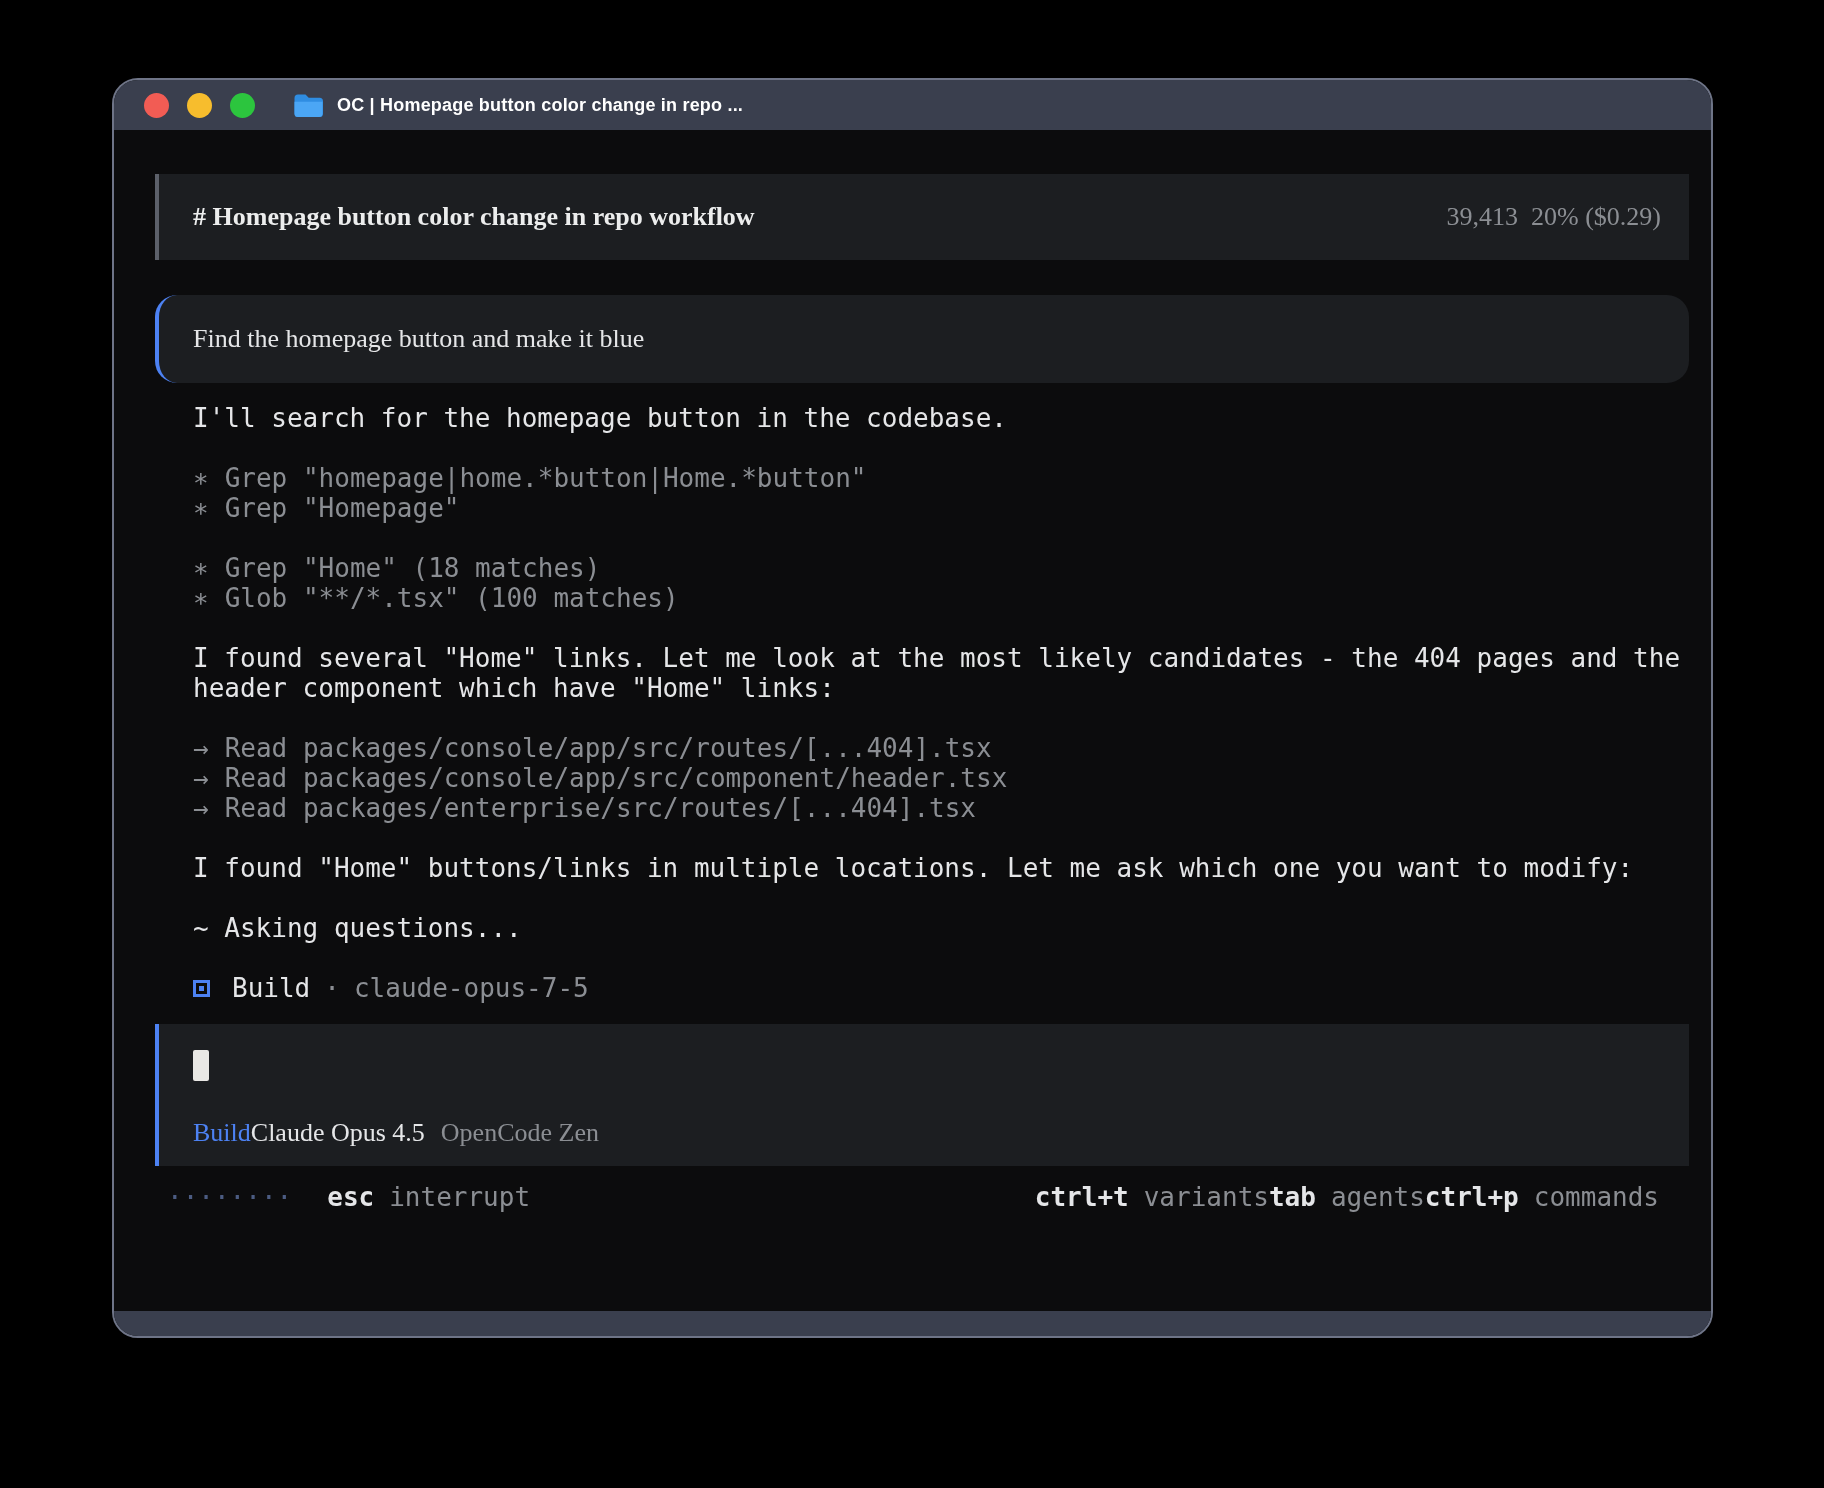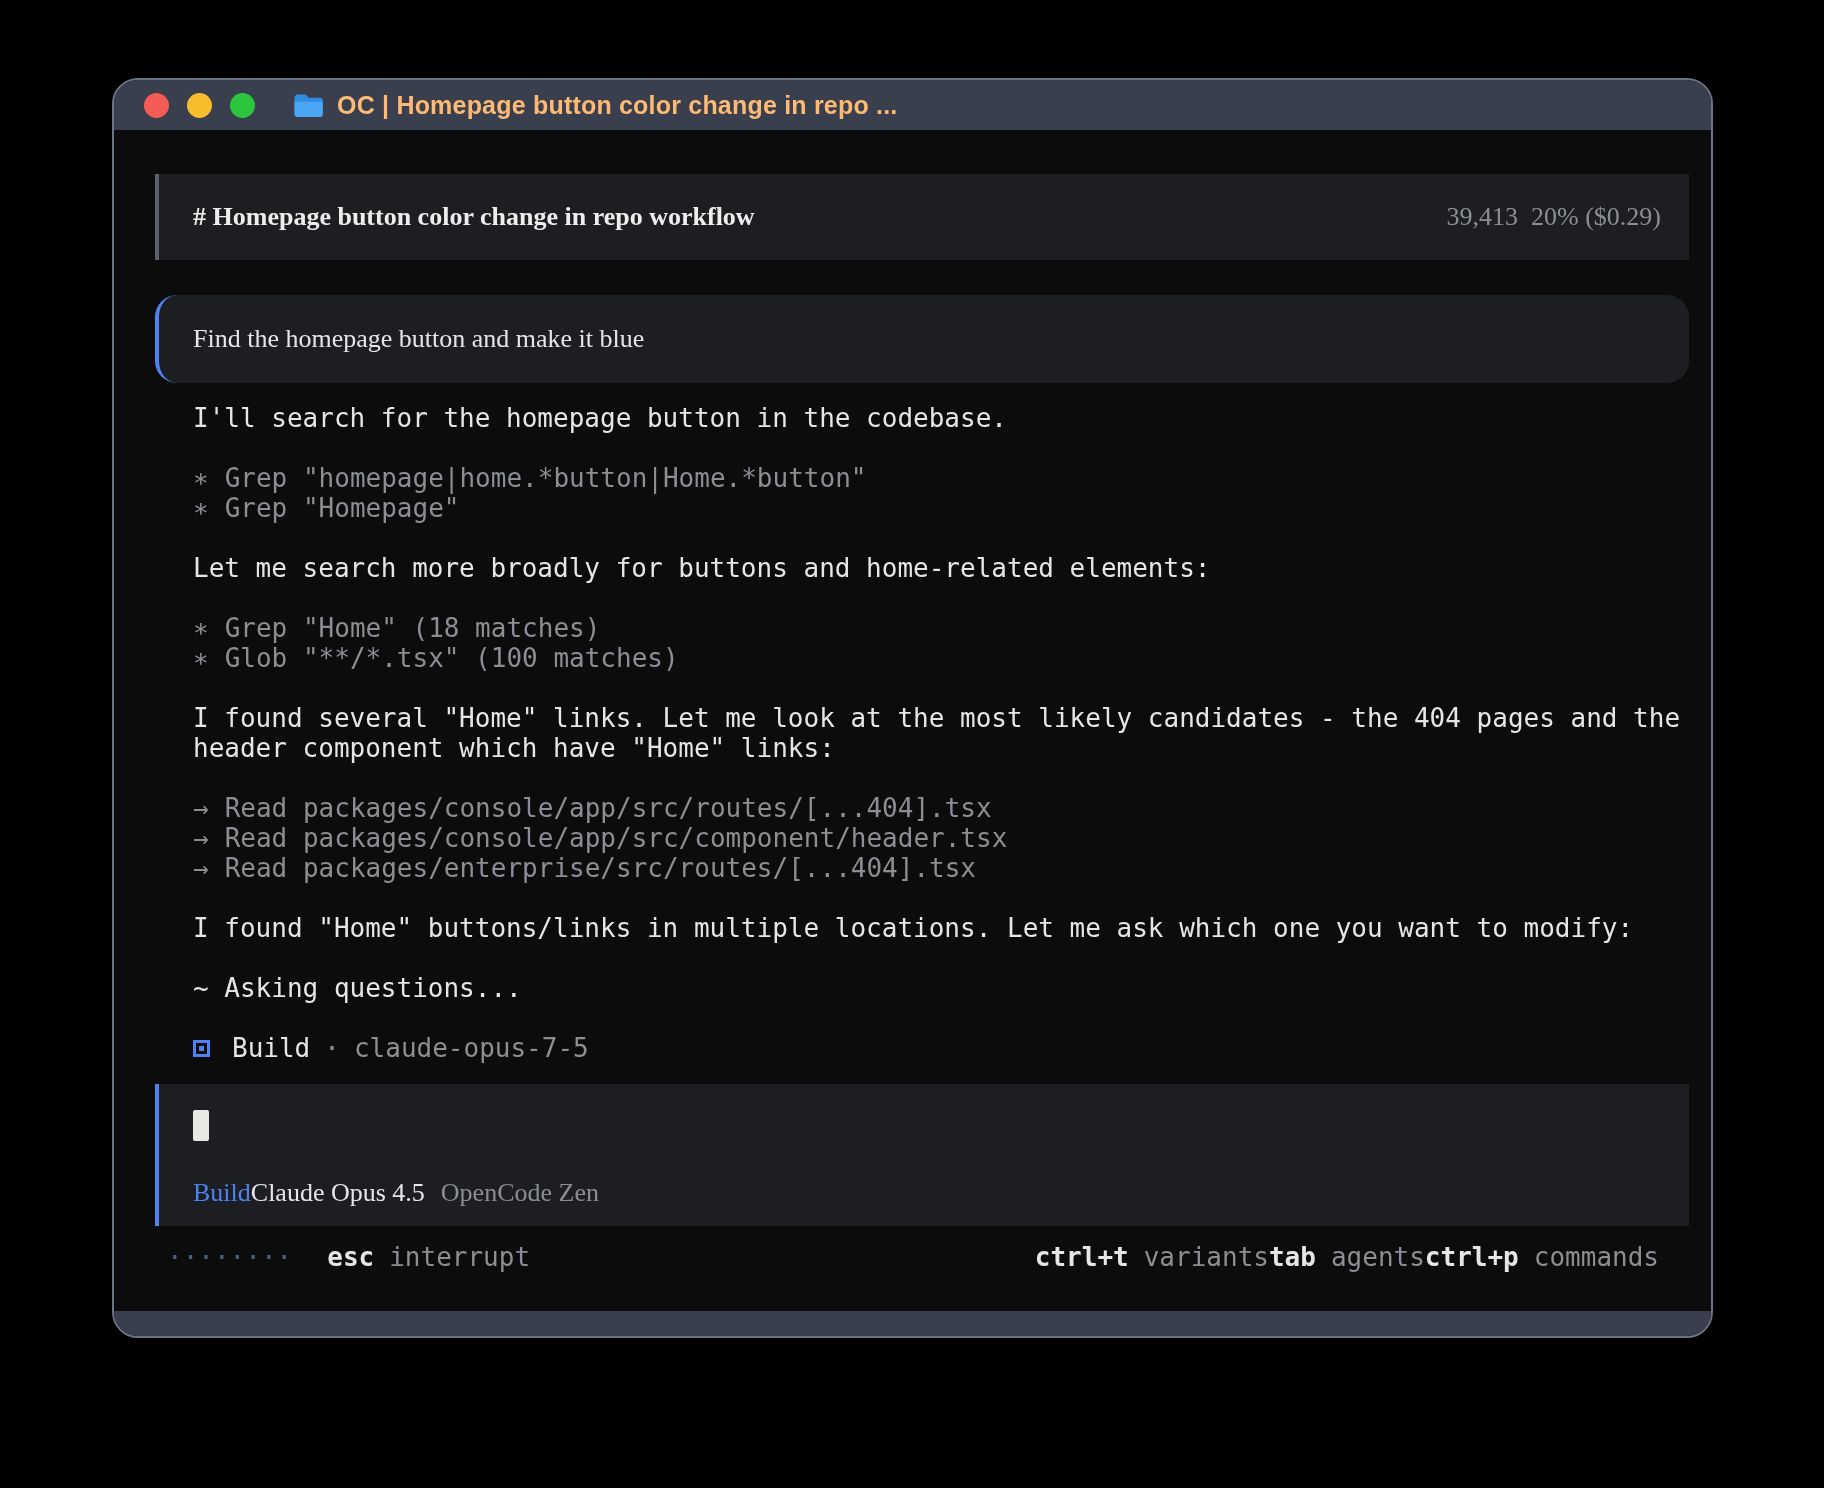--- a/index.html
+++ b/index.html
@@ -11,21 +11,21 @@
             overflow:hidden; display:flex; flex-direction:column; }
   .titlebar { height:50px; flex:0 0 auto; background:#3a3f4e; display:flex; align-items:center;
               padding:0 20px; }
   .lights { display:flex; gap:18px; margin-left:10px; }
   .light { width:25px; height:25px; border-radius:50%; display:inline-block; }
   .light.red { background:#f25c54; }
   .light.yellow { background:#f7bd2d; }
   .light.green { background:#2cc53e; }
   .folder { margin-left:38px; display:flex; align-items:center; }
   .wtitle { margin-left:13px; font-family:"Liberation Sans", sans-serif; font-weight:bold;
-            font-size:25px; color:#fdba74; letter-spacing:0.2px; }
+            font-size:18px; color:#ffffff; letter-spacing:0.2px; }
   .content { flex:1 1 auto; padding:44px 22px 0 41px; font-size:26px; line-height:30px;
              color:#e5e6e8; overflow:hidden; }
   .block { border-left:4px solid #5c6069; background:#1c1e21; padding:28px 28px 28px 34px;font-family:Liberation Serif, serif; }
   .header-block { display:flex; justify-content:space-between; align-items:center;
                   margin-bottom:35px; }
   .session-title { font-weight:bold; color:#eceded; white-space:pre; }
   .session-stats { color:#8b8e93; white-space:pre; }
   .user-block { border-left-color:#4d82f3; padding-top:29px; padding-bottom:29px;
                 margin-bottom:20px;border-radius:22px; }
   .para { margin:0 0 30px 38px; }
@@ -95,21 +95,20 @@
         <div class="tline">
           <span>∗</span>
           <span>Grep "homepage|home.*button|Home.*button"</span>
         </div>
         <div class="tline">
           <span>∗</span>
           <span>Grep "Homepage"</span>
         </div>
       </div>
 
-      <div class="para white">Let me search more broadly for buttons and home-related elements:</div>
 
       <div class="para">
         <div class="tline">
           <span>∗</span>
           <span>Grep "Home" (18 matches)</span>
         </div>
         <div class="tline">
           <span>∗</span>
           <span>Glob "**/*.tsx" (100 matches)</span>
         </div>

